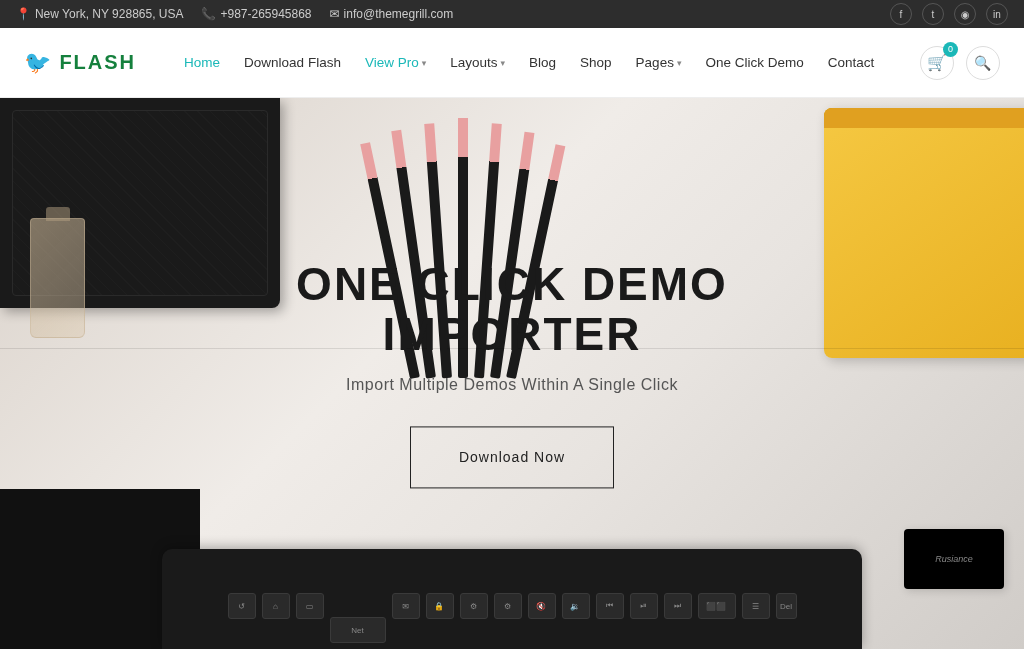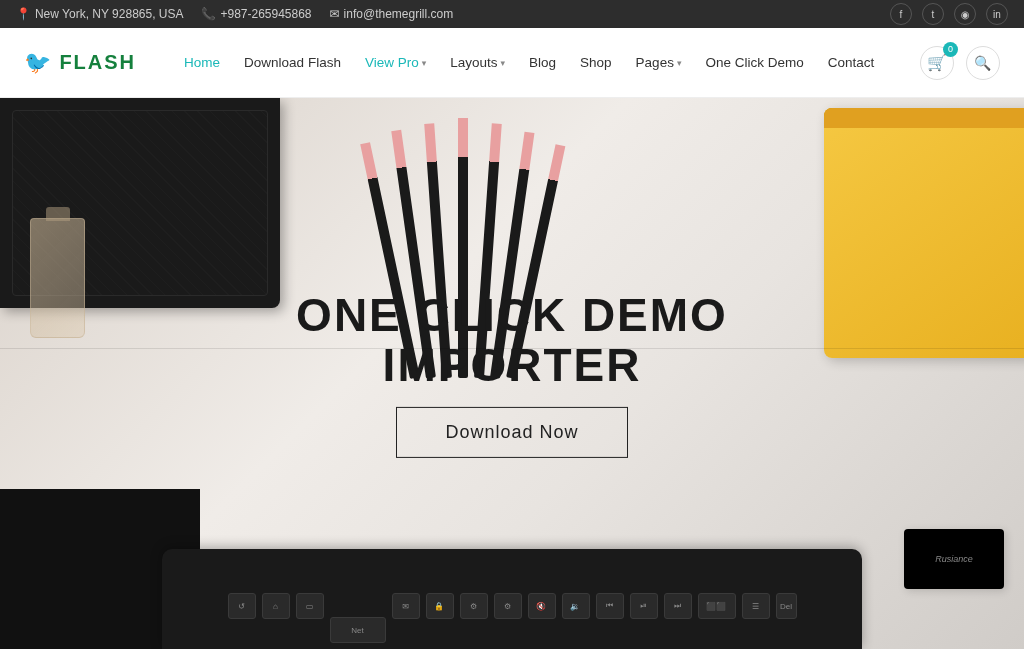--- a/index.html
+++ b/index.html
@@ -239,24 +239,24 @@
       line-height: 1.1;
     }
     .hero-subtitle {
       font-size: 16px;
       color: #555;
       margin-bottom: 32px;
       letter-spacing: 0.5px;
     }
     .hero-btn {
       display: inline-block;
-      padding: 14px 48px;
+      padding: 22px 48px;
       border: 1.5px solid #222;
       color: #222;
-      font-size: 18px;
+      font-size: 14px;
       font-weight: 500;
       letter-spacing: 1px;
       cursor: pointer;
       background: transparent;
       transition: all 0.2s;
     }
   </style>
 </head>
 <body>
 
@@ -376,15 +376,16 @@
   </div>
 
   <div class="obj-card">
     <span>Rusiance</span>
   </div>
 
   <div class="hero-line"></div>
 
   <div class="hero-content">
     <h1 class="hero-title">ONE CLICK DEMO IMPORTER</h1>
+    <p class="hero-subtitle">Import Multiple Demos Within A Single Click</p>
     <button class="hero-btn">Download Now</button>
   </div>
 </div>
 
 </body></html>

